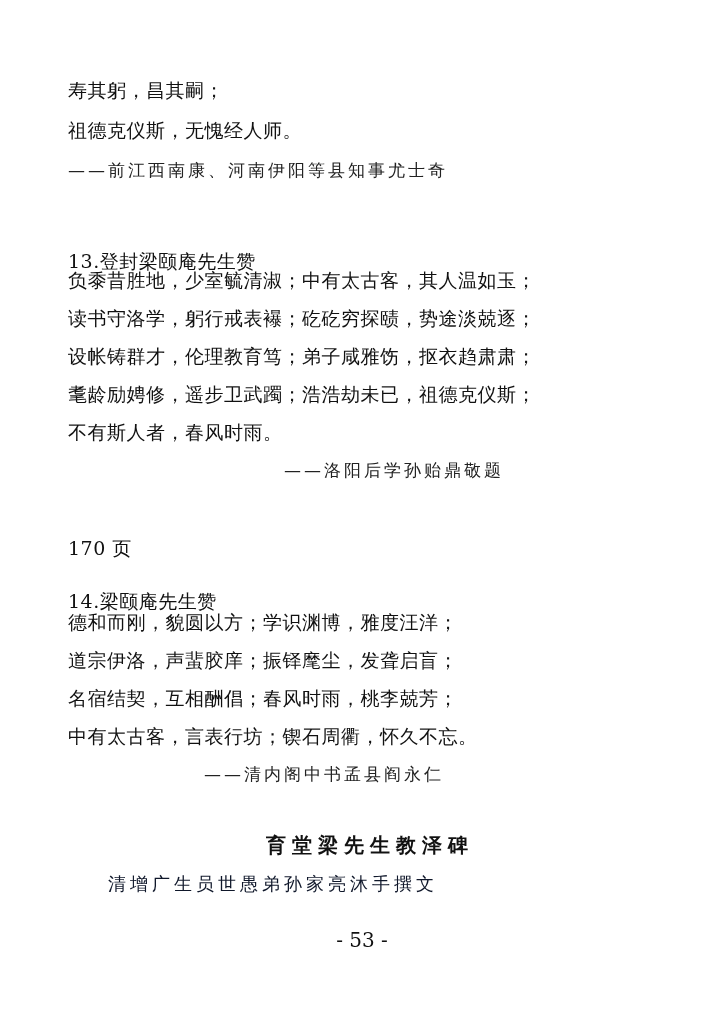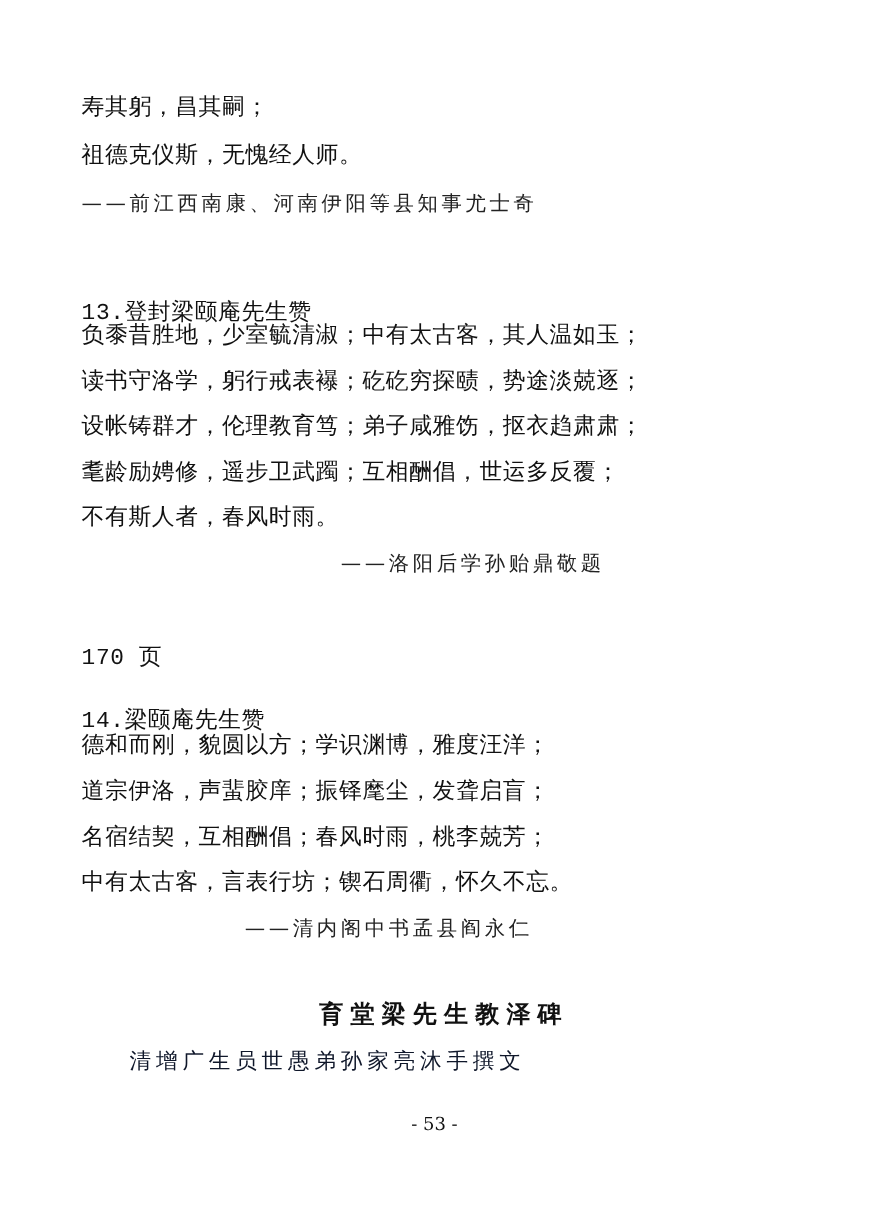--- a/index.html
+++ b/index.html
@@ -15,21 +15,20 @@
       color: #111111;
       font-family: "DejaVu Serif", "Liberation Serif", serif;
     }
     .line {
       position: absolute;
       left: 68px;
       white-space: nowrap;
       font-size: 19px;
       line-height: 24px;
       letter-spacing: 0.5px;
-      font-family: Liberation Mono, monospace;
     }
     .attr {
       font-family: "DejaVu Sans", "Liberation Sans", sans-serif;
       font-size: 17px;
       letter-spacing: 3px;
       color: #222222;
     }
     .heading {
       font-size: 19px;
       margin-top: 17px;
@@ -53,38 +52,38 @@
       font-family: "DejaVu Sans", "Liberation Sans", sans-serif;
       white-space: nowrap;
       color: #0f172a;
     }
     .page-num {
       position: absolute;
       left: 0;
       width: 724px;
       top: 928px;
       text-align: center;
-      font-size: 15px;
+      font-size: 20px;
       white-space: nowrap;
     }
   </style>
 </head>
 <body>
 
 <div>
 
   <div class="line" style="top:78px">寿其躬，昌其嗣；</div>
   <div class="line" style="top:118px">祖德克仪斯，无愧经人师。</div>
   <div class="line attr" style="top:158px">——前江西南康、河南伊阳等县知事尤士奇</div>
 
   <div class="line heading" style="top:232px">13.登封梁颐庵先生赞</div>
   <div class="line" style="top:268px">负黍昔胜地，少室毓清淑；中有太古客，其人温如玉；</div>
   <div class="line" style="top:306px">读书守洛学，躬行戒表襮；矻矻穷探赜，势途淡兢逐；</div>
   <div class="line" style="top:344px">设帐铸群才，伦理教育笃；弟子咸雅饬，抠衣趋肃肃；</div>
-  <div class="line" style="top:382px">耄龄励娉修，遥步卫武躅；互相酬倡，世运多反覆；</div>
+  <div class="line" style="top:382px">耄龄励娉修，遥步卫武躅；浩浩劫未已，祖德克仪斯；</div>
   <div class="line" style="top:420px">不有斯人者，春风时雨。</div>
   <div class="line attr" style="top:458px; left:284px">——洛阳后学孙贻鼎敬题</div>
 
   <div class="line" style="top:536px">170 页</div>
 
   <div class="line heading" style="top:572px">14.梁颐庵先生赞</div>
   <div class="line" style="top:610px">德和而刚，貌圆以方；学识渊博，雅度汪洋；</div>
   <div class="line" style="top:648px">道宗伊洛，声蜚胶庠；振铎麾尘，发聋启盲；</div>
   <div class="line" style="top:686px">名宿结契，互相酬倡；春风时雨，桃李兢芳；</div>
   <div class="line" style="top:724px">中有太古客，言表行坊；锲石周衢，怀久不忘。</div>

